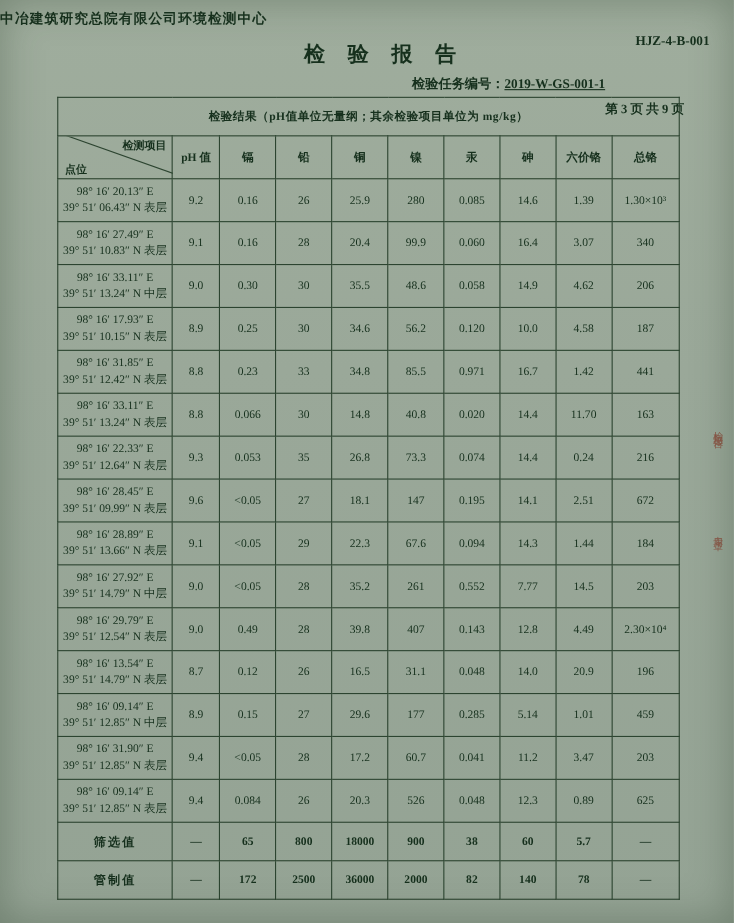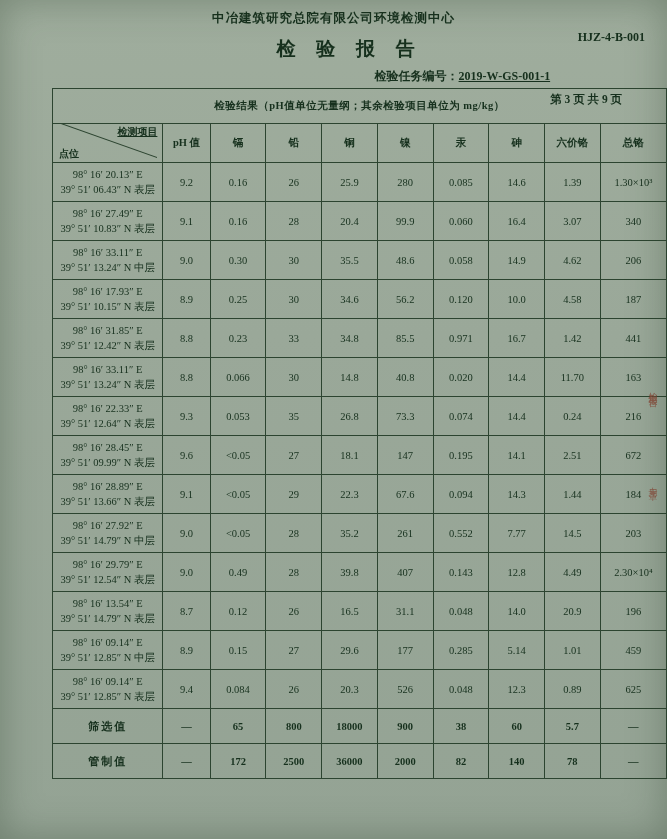--- a/index.html
+++ b/index.html
@@ -10,21 +10,20 @@
     color:#16301d;
     position:relative;
     overflow:hidden;
   }
   .page{
     position:absolute;left:0;top:0;width:667px;height:839px;
     background:linear-gradient(180deg,#9fad9d 0%, #9aa899 40%, #94a394 100%);
   }
   .header{
     position:absolute;top:8px;left:0;width:667px;
-    text-align:center;
   }
   .org{
     font-size:12.5px;font-weight:bold;letter-spacing:1px;
     display:inline-block;
   }
   .docno{
     position:absolute;right:22px;top:10px;
     font-size:12px;font-weight:bold;
     font-family:"Liberation Serif", serif;
     margin-top:20px;
@@ -38,21 +37,21 @@
     font-size:12px;font-weight:bold;text-align:right;
   }
   .subline .taskno{display:inline-block;}
   .subline .tasknum{text-decoration:underline;}
   .subline .pageinfo{float:right;font-size:11.5px;margin-top:24px;}
   .tablewrap{
     position:absolute;top:88px;left:52px;width:566px;
   }
   table.rep{
     border-collapse:collapse;
-    width:615px;
+    width:566px;
     background:transparent;
   }
   table.rep td,table.rep th{
     border:1px solid #2c4430;
     text-align:center;
     vertical-align:middle;
     font-size:10.5px;
     padding:0;
   }
   .caption-cell{
@@ -79,21 +78,21 @@
   .corner .diag:after{
     content:"";
     position:absolute;
     left:-6px;top:-6px;
     width:125px;height:1px;
     background:#2c4430;
     transform-origin:0 0;
     transform:rotate(19.5deg);
   }
   .corner .t1{
-    position:absolute;right:5px;top:1px;font-size:10px;font-weight:bold;text-decoration:underline;
+    position:absolute;right:5px;top:1px;font-size:10px;font-weight:bold;
   }
   .corner .t2{
     position:absolute;left:6px;bottom:1px;font-size:10px;font-weight:bold;
   }
   td.coord{
     width:104px;
     height:38px;
     font-size:7.6px;
     line-height:1.45;
     font-family:"Liberation Serif", serif;
@@ -367,20 +366,35 @@
             <td class="val m">27</td>
             <td class="val m">29.6</td>
             <td class="val m">177</td>
             <td class="val m">0.285</td>
             <td class="val m">5.14</td>
             <td class="val m">1.01</td>
             <td class="val last">459</td>
           </tr>
           <tr>
             <td class="coord">
+              <span class="ln">98° 16′ 31.90″ E</span>
+              <span class="ln">39° 51′ 12.85″ N 表层</span>
+            </td>
+            <td class="val ph">9.4</td>
+            <td class="val m">&lt;0.05</td>
+            <td class="val m">28</td>
+            <td class="val m">17.2</td>
+            <td class="val m">60.7</td>
+            <td class="val m">0.041</td>
+            <td class="val m">11.2</td>
+            <td class="val m">3.47</td>
+            <td class="val last">203</td>
+          </tr>
+          <tr>
+            <td class="coord">
               <span class="ln">98° 16′ 09.14″ E</span>
               <span class="ln">39° 51′ 12.85″ N 表层</span>
             </td>
             <td class="val ph">9.4</td>
             <td class="val m">0.084</td>
             <td class="val m">26</td>
             <td class="val m">20.3</td>
             <td class="val m">526</td>
             <td class="val m">0.048</td>
             <td class="val m">12.3</td>

